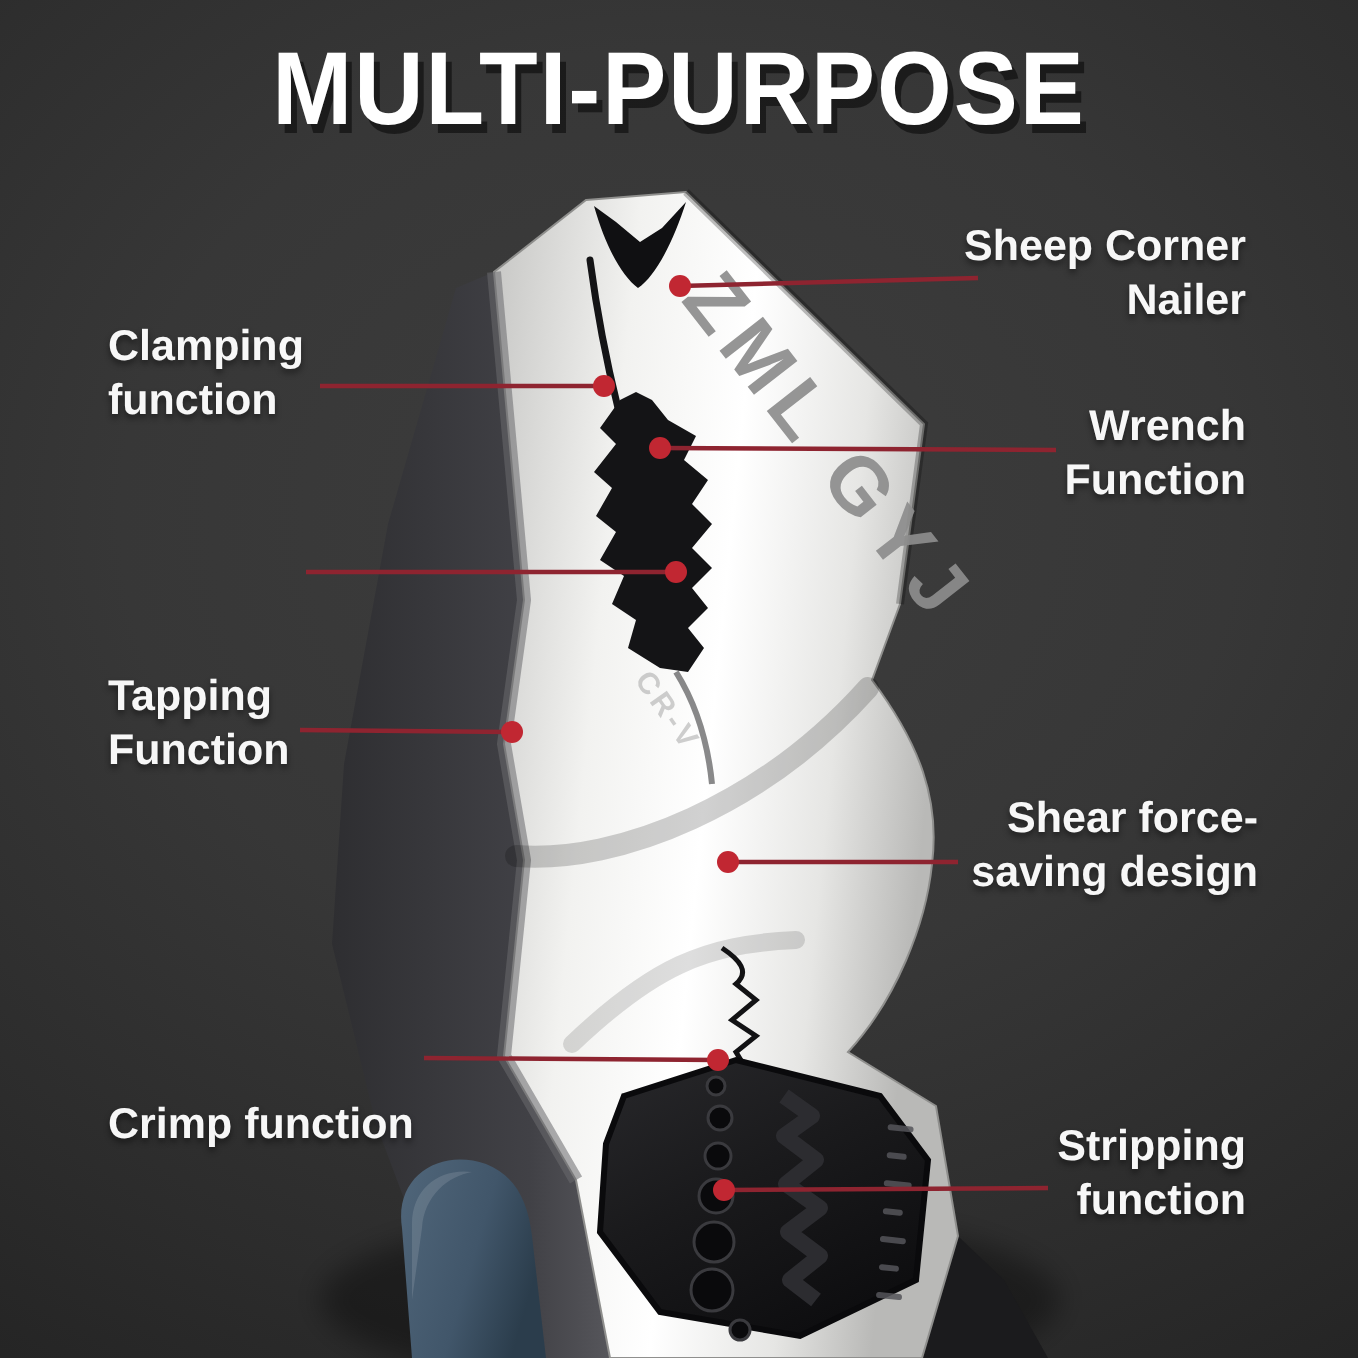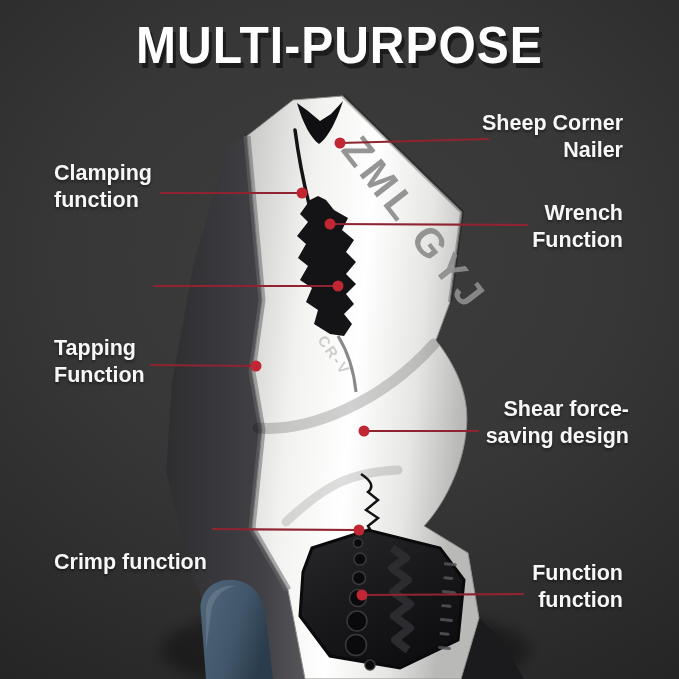--- a/index.html
+++ b/index.html
@@ -132,21 +132,21 @@
 
   <div class="title">MULTI-PURPOSE</div>
 
   <div class="lbl" style="left:54px;top:160px;width:130px;">Clamping function</div>
   <div class="lbl" style="left:54px;top:335px;width:110px;">Tapping Function</div>
   <div class="lbl" style="left:54px;top:504px;width:210px;margin-top:45px;">Crimp function</div>
 
   <div class="lbl right" style="right:56px;top:110px;width:160px;">Sheep Corner Nailer</div>
   <div class="lbl right" style="right:56px;top:200px;width:120px;">Wrench Function</div>
   <div class="lbl right" style="right:50px;top:396px;width:165px;">Shear force-saving design</div>
-  <div class="lbl right" style="right:56px;top:560px;width:130px;">Function function</div>
+  <div class="lbl right" style="right:56px;top:560px;width:130px;">Stripping function</div>
 
   <svg id="lines-svg" width="679" height="679" viewBox="0 0 679 679">
     <g stroke="#8e2430" stroke-width="2.2" fill="#c12732">
       <g>
         <line x1="160" y1="193" x2="302" y2="193"></line>
           <circle cx="302" cy="193" r="5.5" stroke="none"></circle>
       </g>
       <g>
         <line x1="340" y1="143" x2="489" y2="139"></line>
           <circle cx="340" cy="143" r="5.5" stroke="none"></circle>

